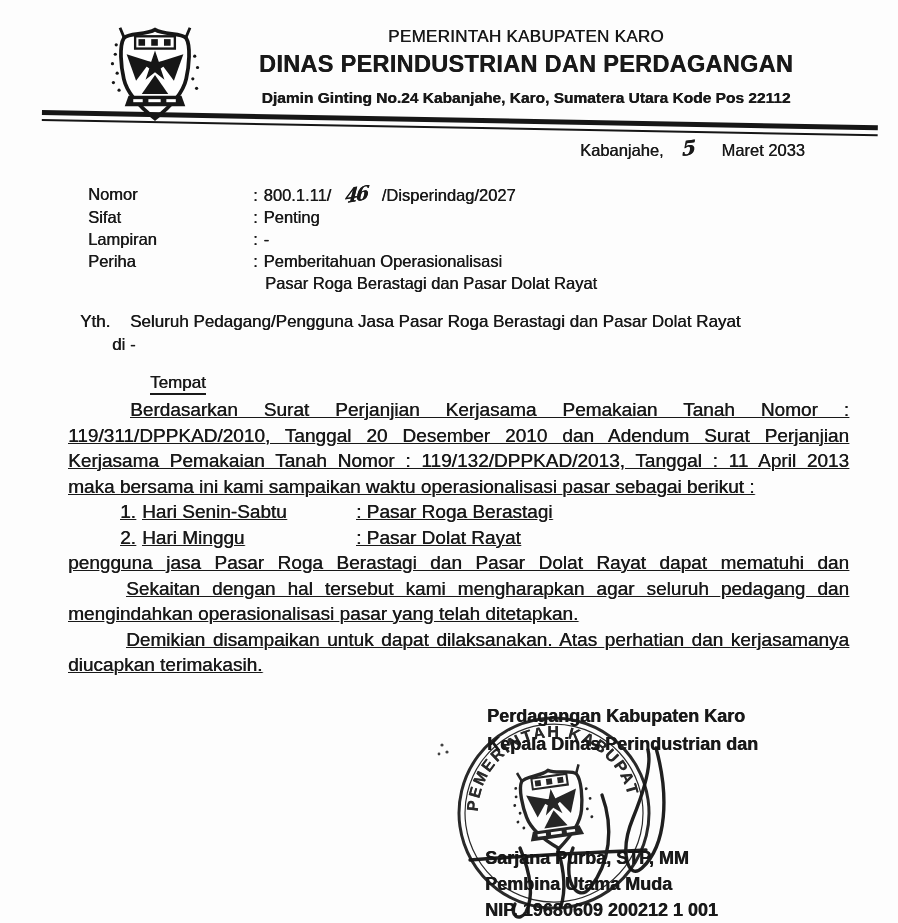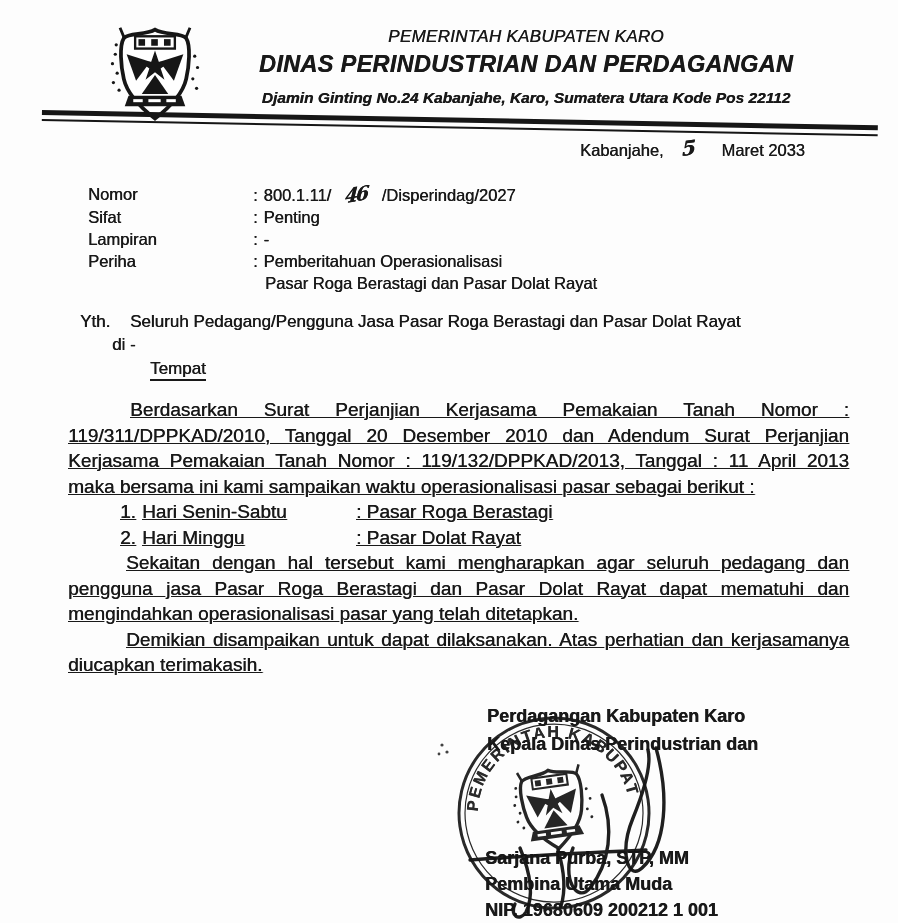--- a/index.html
+++ b/index.html
@@ -4,21 +4,21 @@
 <style>
   html,body{margin:0;padding:0;background:#e8e8e8;}
   .page{
     position:relative;width:898px;height:923px;margin:0 auto;
     background:#fdfdfd;overflow:hidden;color:#191919;
     font-family:"Liberation Sans", sans-serif;
     text-shadow:0.4px 0 0 currentColor; 
   }
   
   .logo{position:absolute;left:94px;top:24px;width:122px;height:104px;}
-  .head{position:absolute;left:170px;top:26px;width:712px;text-align:center;line-height:1.25;font-style:italic;}
+  .head{position:absolute;left:170px;top:26px;width:712px;text-align:center;line-height:1.25;}
   .head .gov{font-size:17px;letter-spacing:0.3px;}
   .head .agency{font-size:23.5px;font-weight:bold;letter-spacing:0.3px;margin-top:3px;}
   .head .addr{font-size:15.5px;font-weight:bold;margin-top:8px;}
   .rule{
     position:absolute;left:42px;top:110px;width:836px;height:4px;
     border-top:5px solid #161616;border-bottom:2px solid #161616;
     transform:rotate(1.05deg);transform-origin:left top;
   }
   
   .dateline{position:absolute;left:580px;top:136px;font-size:16.5px;display:flex;align-items:flex-end;}
@@ -36,21 +36,21 @@
   .mlabel{width:165px;flex:none;}
   .mval{display:flex;align-items:baseline;}
   .mval .v{margin-left:6px;}
   .mval .hand{margin:0 14px;}
   .mcont{padding-left:177px;}
   
   .recip{position:absolute;left:80px;top:311px;font-size:17px;line-height:22px;}
   .r1{display:flex;}
   .r1 .yth{width:50px;flex:none;}
   .r2{padding-left:32px;margin-top:1px;}
-  .r3{padding-left:70px;margin-top:2px;}
+  .r3{padding-left:70px;margin-top:16px;}
   .u{border-bottom:2px solid currentColor;padding-bottom:1px;}
   
   .body{position:absolute;left:68px;top:397px;width:781px;font-size:19px;line-height:25.5px;text-decoration:underline;}
   .j{text-align:justify;text-align-last:justify;}
   .jl{text-align:left;text-align-last:left;}
   .ind1{padding-left:62px;}
   .ind2{padding-left:58px;}
   .lrow{display:flex;padding-left:52px;}
   .lnum{width:22px;flex:none;}
   .llabel{width:214px;flex:none;}
@@ -168,22 +168,22 @@
       <span class="lnum">1.</span>
       <span class="llabel">Hari Senin-Sabtu</span>
       <span class="lval">: Pasar Roga Berastagi</span>
     </div>
     <div class="lrow">
       <span class="lnum">2.</span>
       <span class="llabel">Hari Minggu</span>
       <span class="lval">: Pasar Dolat Rayat</span>
     </div>
 
+    <div class="j">pengguna jasa Pasar Roga Berastagi dan Pasar Dolat Rayat dapat mematuhi dan</div>
     <div class="j ind2">Sekaitan dengan hal tersebut kami mengharapkan agar seluruh pedagang dan</div>
-    <div class="j">pengguna jasa Pasar Roga Berastagi dan Pasar Dolat Rayat dapat mematuhi dan</div>
     <div class="jl">mengindahkan operasionalisasi pasar yang telah ditetapkan.</div>
 
     <div class="j ind2">Demikian disampaikan untuk dapat dilaksanakan. Atas perhatian dan kerjasamanya</div>
     <div class="jl">diucapkan terimakasih.</div>
   </div>
 
   <div class="sigtitle">
     <div>Perdagangan Kabupaten Karo</div>
     <div>Kepala Dinas Perindustrian dan</div>
   </div>

